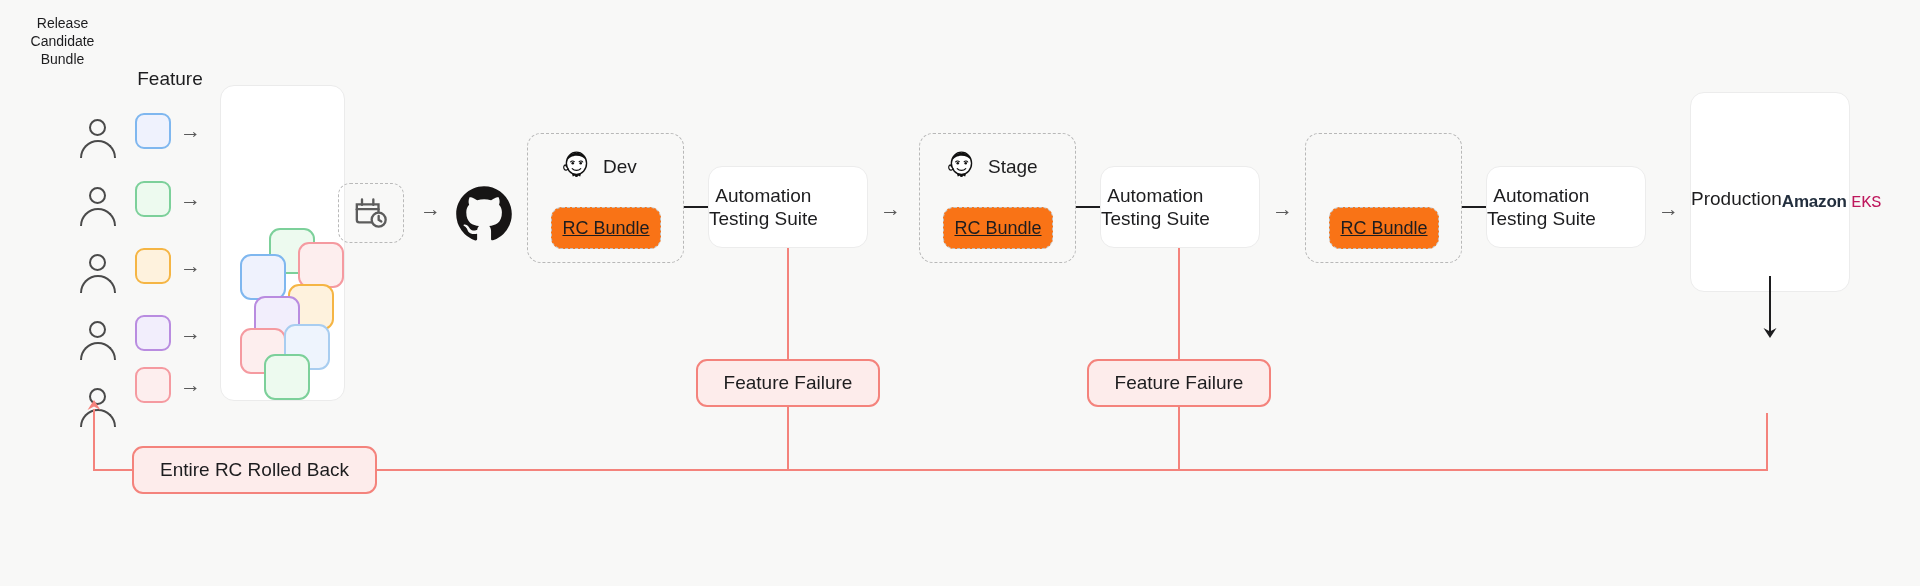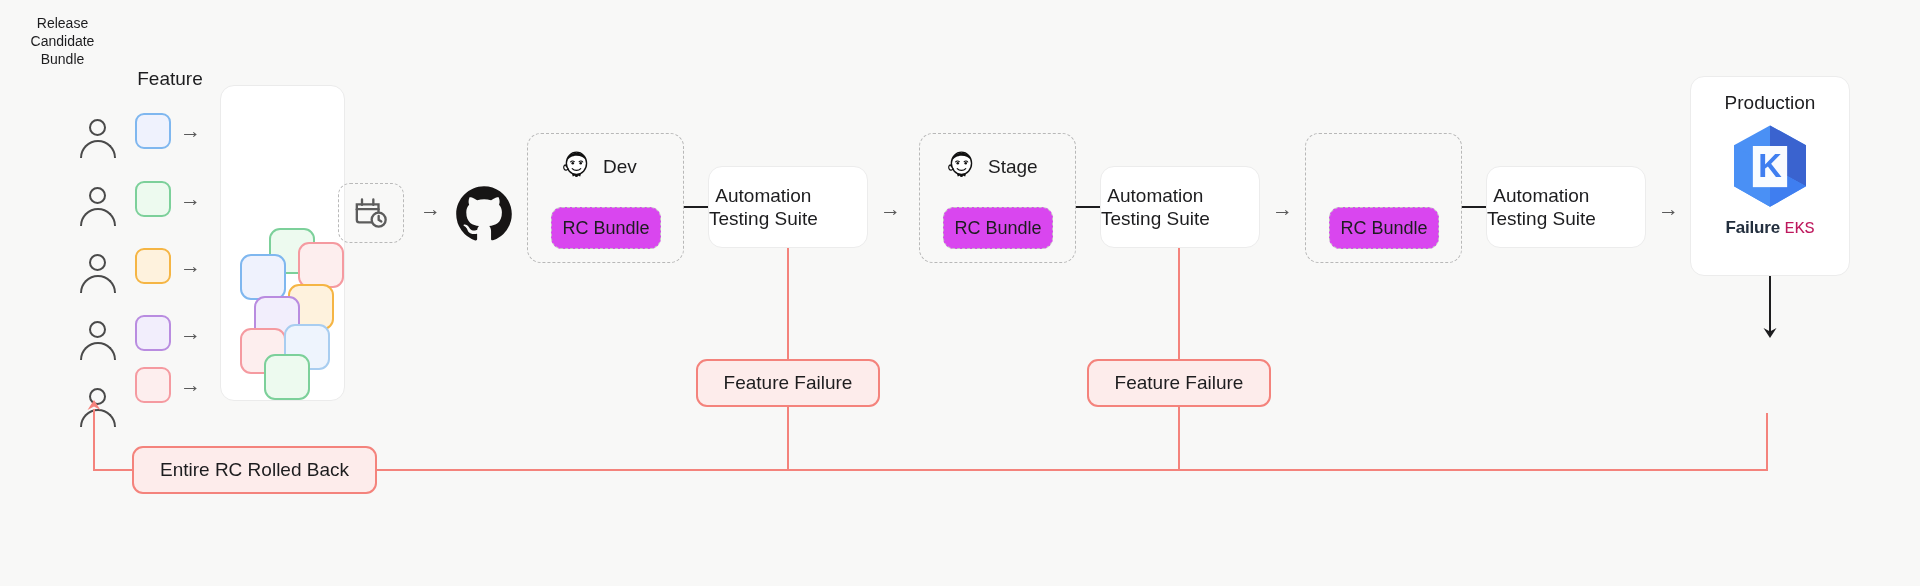--- a/index.html
+++ b/index.html
@@ -36,21 +36,21 @@
   
   #sched-box{left:338px;top:183px;width:66px;height:60px;border:1.6px dashed #b9b9b9;border-radius:12px;box-sizing:border-box;}
 
   
   #gh{left:455px;top:185px;width:58px;height:58px;}
 
   
   .env{border:1.6px dashed #b8b8b8;border-radius:14px;box-sizing:border-box;background:transparent;}
   .env-head{position:absolute;display:flex;align-items:center;gap:9px;}
   .env-name{font-size:19px;color:#1d1d1f;line-height:1.2;white-space:pre-line;}
-  .rcb{position:absolute;border:1.5px dashed #c2c2c2;border-radius:11px;background:#d946ef;box-sizing:border-box;display:flex;align-items:center;justify-content:center;font-size:18px;color:#1d1d1f;}
+  .rcb{position:absolute;border:1.5px dashed #c2c2c2;border-radius:11px;background:#f97316;box-sizing:border-box;display:flex;align-items:center;justify-content:center;font-size:18px;color:#1d1d1f;text-decoration:underline;}
 
   
   .card{background:#fff;border:1px solid #ececec;border-radius:14px;box-sizing:border-box;display:flex;align-items:center;justify-content:flex-start;}
 
   
   .fail{background:#fdeceb;border:2px solid #f4837c;border-radius:11px;box-sizing:border-box;display:flex;align-items:center;justify-content:center;font-size:19px;color:#1d1d1f;text-align:center;line-height:1.25;white-space:pre-line;}
 
   
   .hline{position:absolute;height:1.7px;background:#1d1d1f;}
   .vline-red{position:absolute;width:2px;background:#f4837c;}
@@ -188,32 +188,32 @@
   <div class="rcb" style="left:1329px;top:207px;width:110px;height:42px;">RC Bundle</div>
 
   <div class="hline" style="left:1462px;top:206px;width:24px;"></div>
 
   <div class="abs card" style="left:1486px;top:166px;width:160px;height:82px;">
     <span class="lbl">Automation
 Testing Suite</span>
   </div>
   <div class="abs arrow-s" style="left:1658px;top:198px;">→</div>
 
-  <div class="abs card" id="prod-card" style="left:1690px;top:76px;width:160px;height:200px;flex-direction:column;justify-content:flex-start;padding-top:14px;">
+  <div class="abs card" id="prod-card" style="left:1690px;top:92px;width:160px;height:200px;flex-direction:row;justify-content:flex-start;padding-top:14px;">
     <div class="lbl" style="font-size:19px;">Production</div>
     <svg width="86" height="90" viewBox="0 0 100 105" style="margin-top:8px;">
       <polygon points="50,4 92,27 92,75 50,99 8,75 8,27" fill="#4a90f5"></polygon>
       <polygon points="50,4 92,27 92,75 50,52" fill="#3a63cf"></polygon>
       <polygon points="50,99 92,75 50,52" fill="#3f7ef0"></polygon>
       <polygon points="8,27 50,52 50,99 8,75" fill="#4a90f5"></polygon>
       <rect x="30" y="28" width="40" height="48" fill="#ffffff" opacity="0.97"></rect>
       <text x="50" y="64" font-family="'Liberation Sans',sans-serif" font-size="38" font-weight="bold" fill="#3f7ef0" text-anchor="middle">K</text>
     </svg>
     <div style="margin-top:6px;font-size:17px;letter-spacing:-0.2px;">
-      <span style="font-weight:bold;color:#232f3e;">Failure</span><span style="color:#232f3e;font-weight:400;">&nbsp;</span><span style="color:#be185d;font-weight:400;font-family:Liberation Mono, monospace;">EKS</span>
+      <span style="font-weight:bold;color:#232f3e;">Amazon</span><span style="color:#232f3e;font-weight:400;">&nbsp;</span><span style="color:#be185d;font-weight:400;font-family:Liberation Mono, monospace;">EKS</span>
     </div>
   </div>
 
   <div class="vline-blk" style="left:1769px;top:276px;height:56px;"></div>
   <svg class="abs" style="left:1762px;top:325px;" width="16" height="14" viewBox="0 0 16 14">
     <path d="M8 13 L1.5 3 L8 6.5 L14.5 3 Z" fill="#1d1d1f"></path>
   </svg>
 
   <div class="vline-red" style="left:787px;top:248px;height:114px;"></div>
   <div class="abs fail" style="left:696px;top:359px;width:184px;height:48px;">Feature Failure</div>

